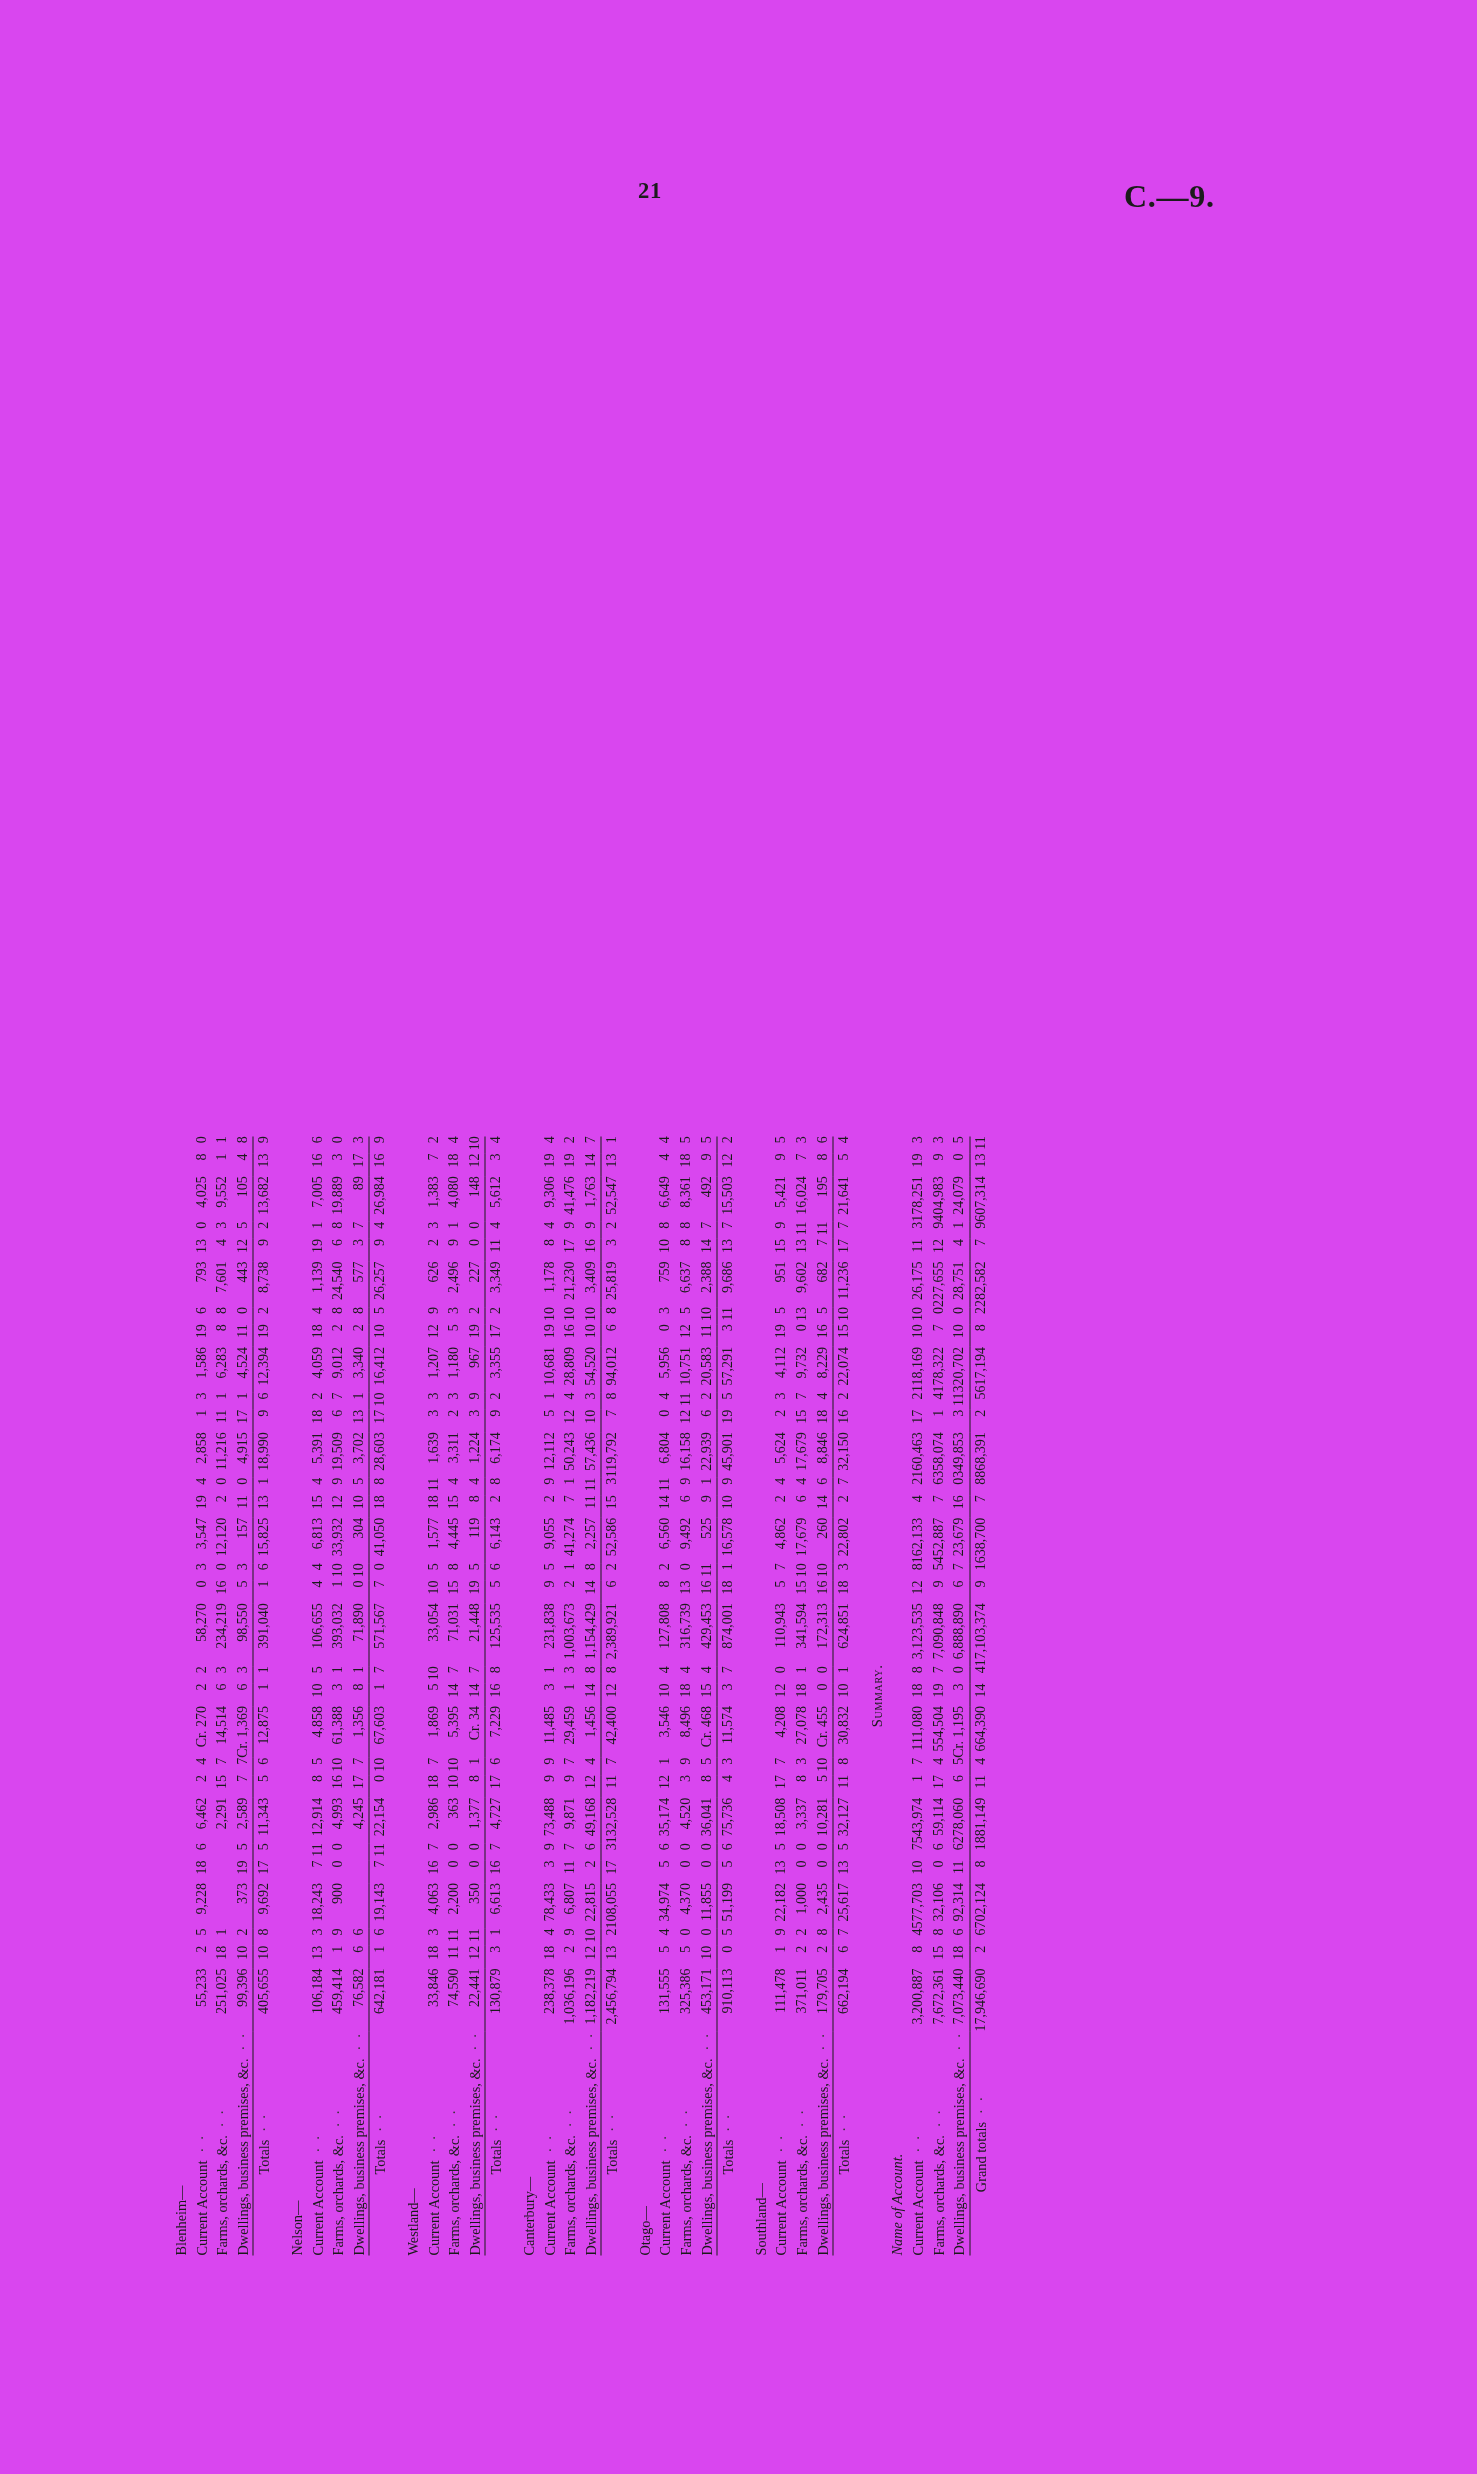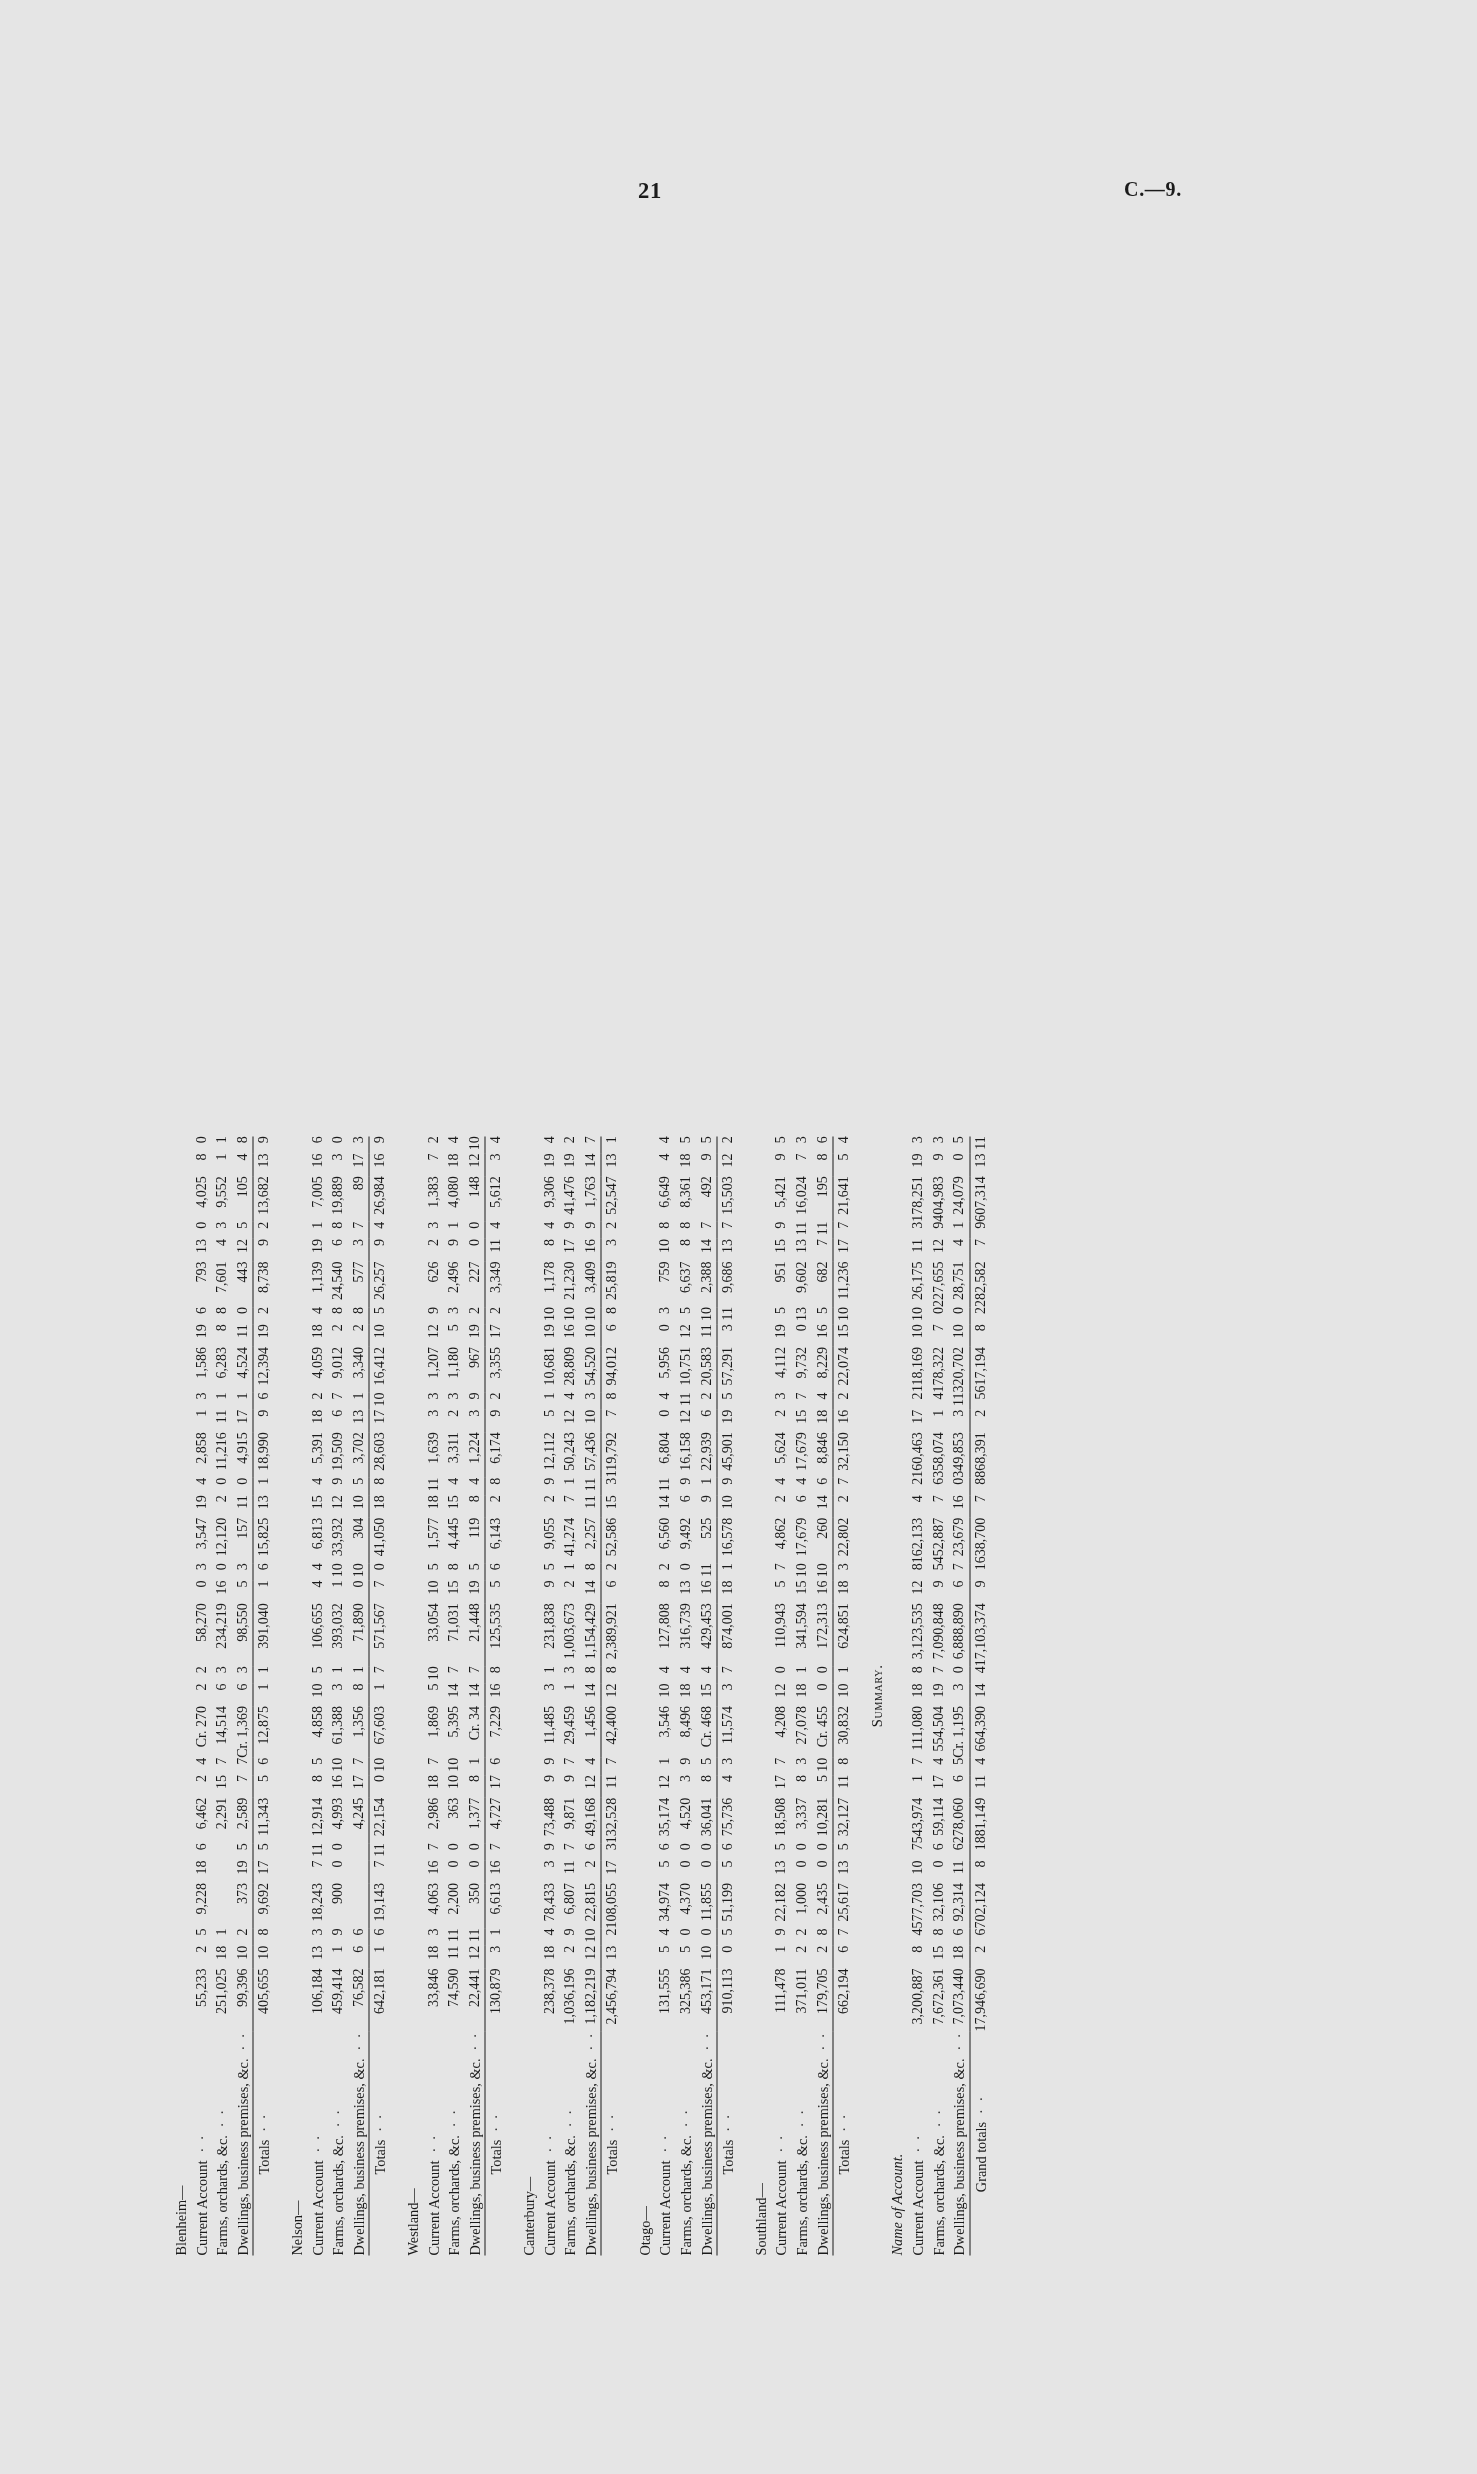--- a/index.html
+++ b/index.html
@@ -11,36 +11,36 @@
     width: 1477px;
     height: 2475px;
     position: relative;
     font-family: "Liberation Serif", serif;
     color: #1b1b1b;
     overflow: hidden;
   }
   .page {
     position: absolute;
     inset: 0;
-    background: #e5e5e5;
+    background: #d946ef;
   }
   
   .page-no {
     position: absolute;
     top: 178px;
     left: 638px;
     font-size: 22.6px;
     font-weight: bold;
     letter-spacing: 0.7px;
   }
   .doc-code {
     position: absolute;
     top: 178px;
     left: 1124px;
-    font-size: 20px;
+    font-size: 32px;
     font-weight: bold;
     letter-spacing: 0.7px;
   }
   
   .rot-wrap {
     position: absolute;
     top: 0;
     left: 0;
     width: 1477px;
     height: 2475px;

